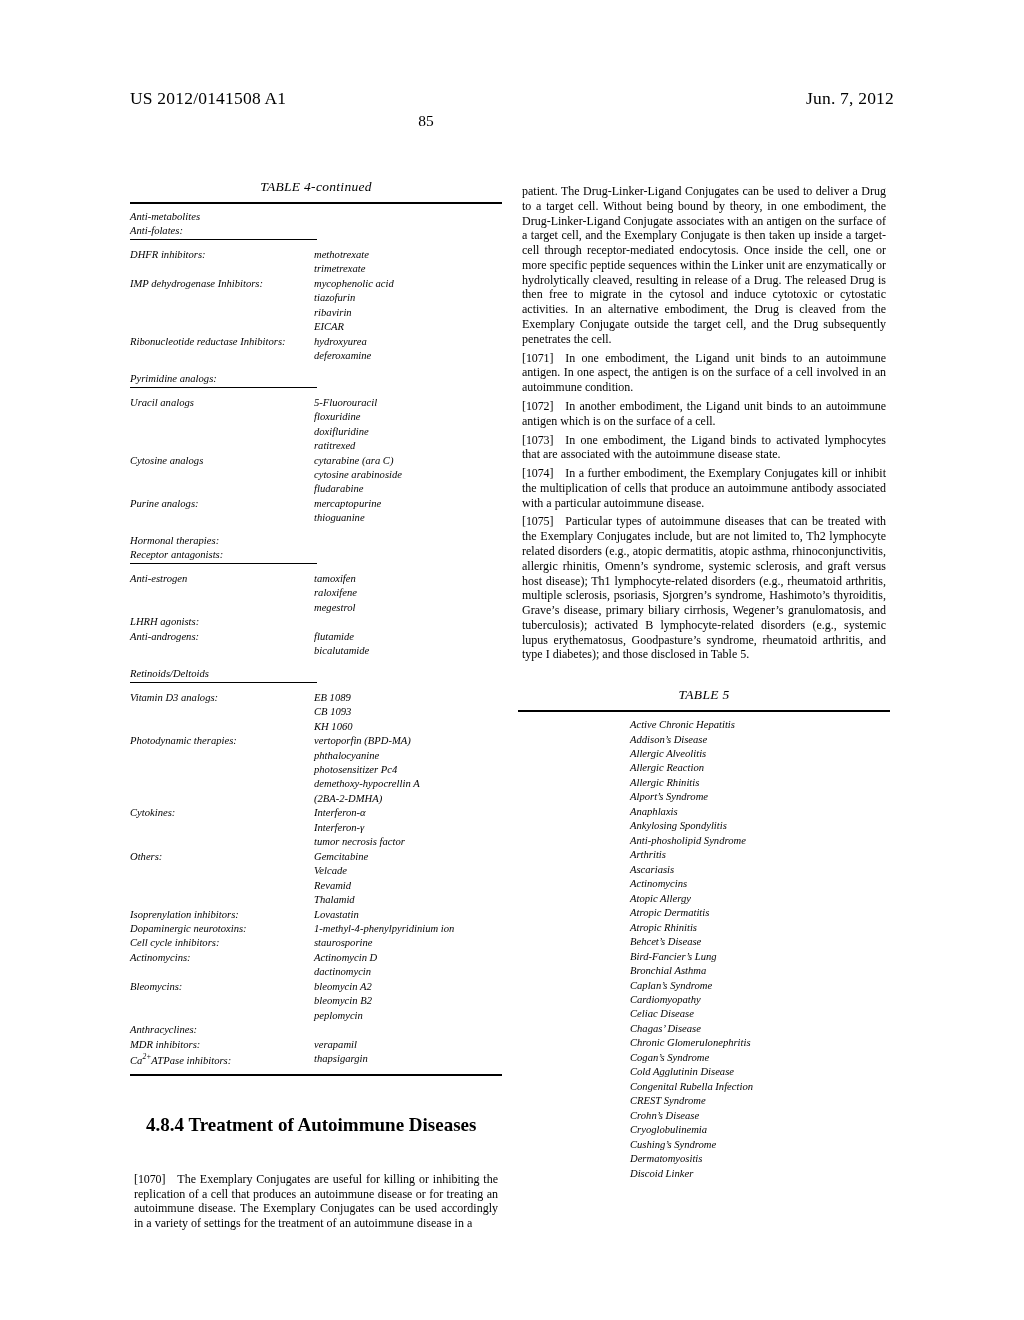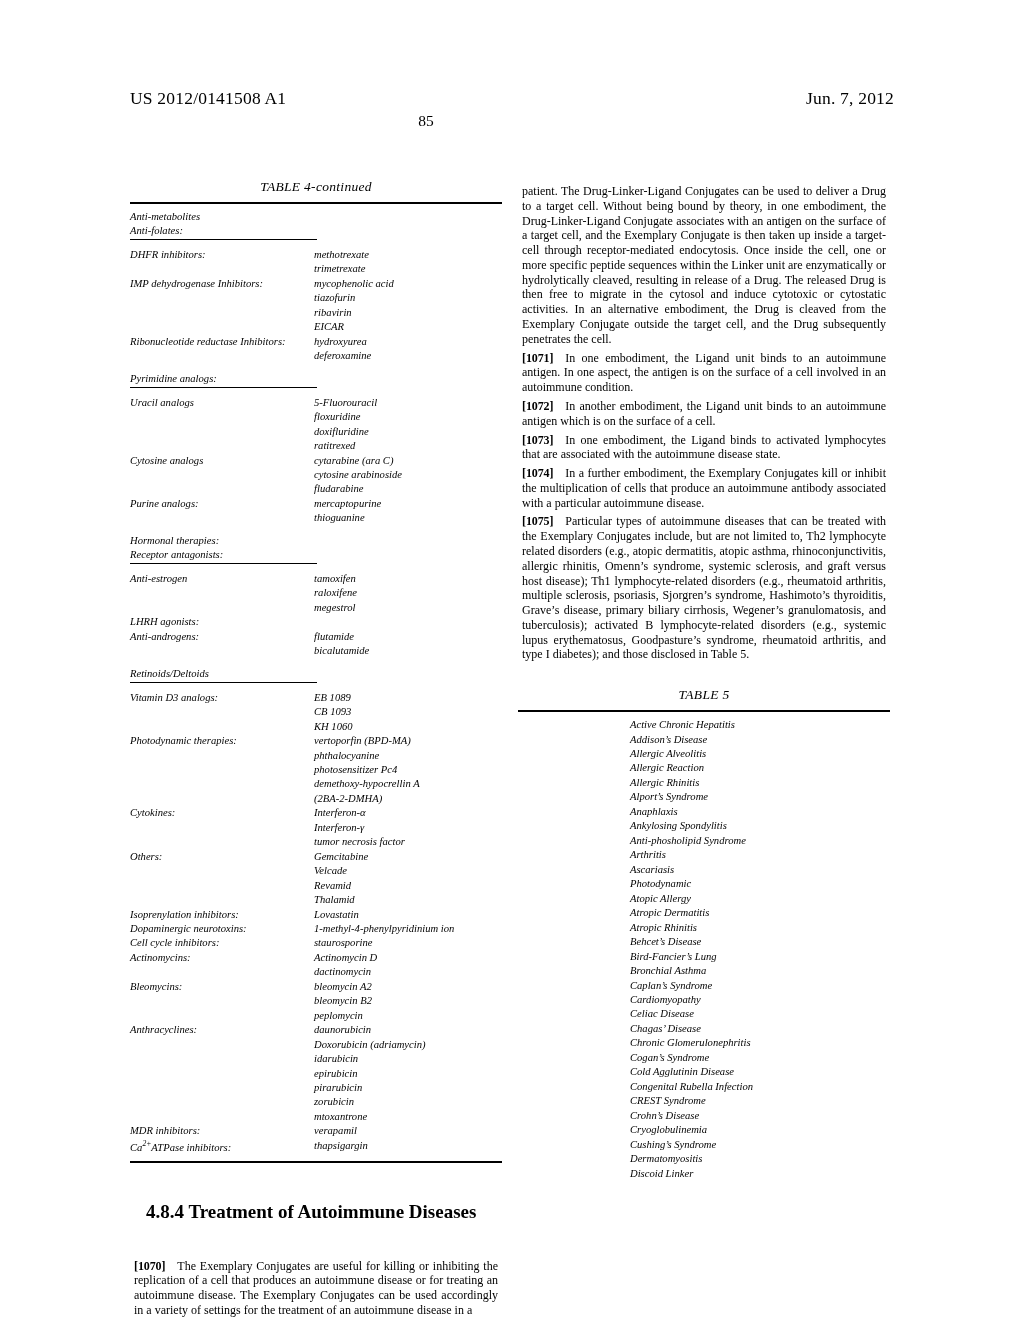--- a/index.html
+++ b/index.html
@@ -132,21 +132,21 @@
   .para {
     font-size: 12px;
     line-height: 1.232;
     text-align: justify;
     margin: 4px;
     text-indent: 0;
     hyphens: manual;
   }
   .para + .para { margin-top: 0; }
   .pnum {
-    font-weight: bold;
+    font-weight: normal;
     letter-spacing: -0.1px;
   }
   .pnum::after {
     content: "\2003";
   }
   .spacer-sect { height: 15px; }
   .spacer-tbl  { height: 22px; }
 </style>
 </head>
 <body>
@@ -325,29 +325,20 @@
             <div class="row">
               <div class="lbl">Bleomycins:</div>
               <div class="vals">
                 <div>bleomycin A2</div>
                 <div>bleomycin B2</div>
                 <div>peplomycin</div>
               </div>
             </div>
             <div class="row">
               <div class="lbl">Anthracyclines:</div>
-              <div class="vals">
-                <div>daunorubicin</div>
-                <div>Doxorubicin (adriamycin)</div>
-                <div>idarubicin</div>
-                <div>epirubicin</div>
-                <div>pirarubicin</div>
-                <div>zorubicin</div>
-                <div>mtoxantrone</div>
-              </div>
             </div>
             <div class="row">
               <div class="lbl">MDR inhibitors:</div>
               <div class="vals">
                 <div>verapamil</div>
               </div>
             </div>
             <div class="row">
               <div class="lbl">Ca<sup>2+</sup>ATPase inhibitors:</div>
               <div class="vals">
@@ -390,21 +381,21 @@
           <div>Addison’s Disease</div>
           <div>Allergic Alveolitis</div>
           <div>Allergic Reaction</div>
           <div>Allergic Rhinitis</div>
           <div>Alport’s Syndrome</div>
           <div>Anaphlaxis</div>
           <div>Ankylosing Spondylitis</div>
           <div>Anti-phosholipid Syndrome</div>
           <div>Arthritis</div>
           <div>Ascariasis</div>
-          <div>Photodynamic</div>
+          <div>Actinomycins</div>
           <div>Atopic Allergy</div>
           <div>Atropic Dermatitis</div>
           <div>Atropic Rhinitis</div>
           <div>Behcet’s Disease</div>
           <div>Bird-Fancier’s Lung</div>
           <div>Bronchial Asthma</div>
           <div>Caplan’s Syndrome</div>
           <div>Cardiomyopathy</div>
           <div>Celiac Disease</div>
           <div>Chagas’ Disease</div>

